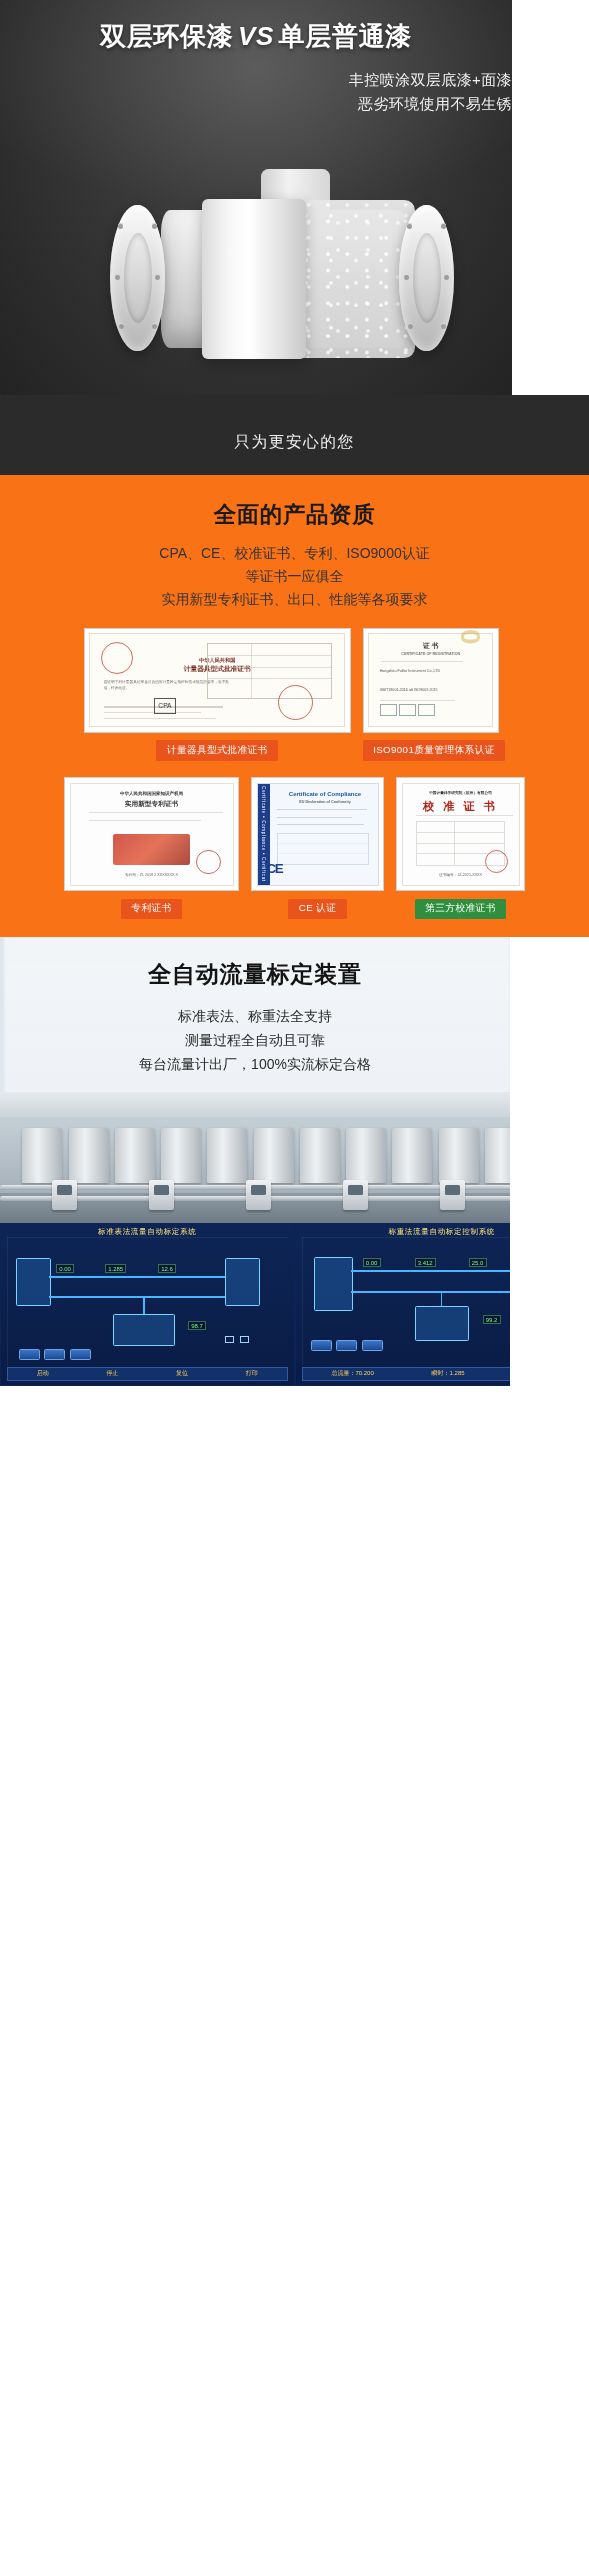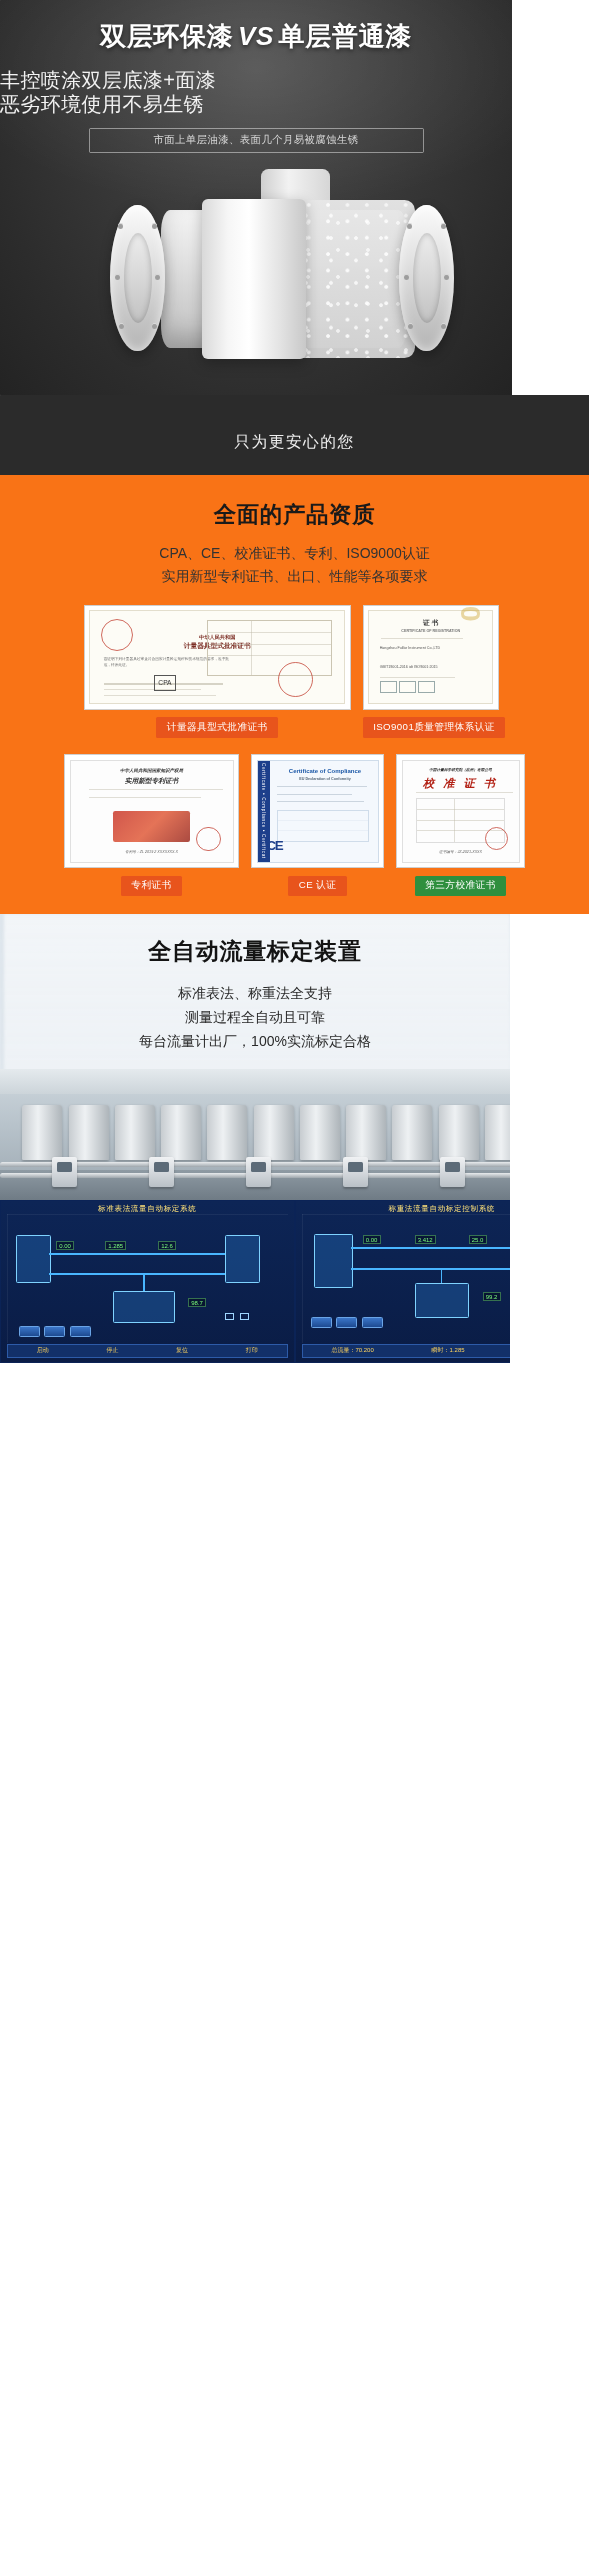--- a/index.html
+++ b/index.html
@@ -55,23 +55,23 @@
     letter-spacing: 0.7px;
     text-shadow: 0 1.5px 4.5px rgba(0,0,0,.5);
   }
   .hero-title .vs {
     font-family: "Liberation Sans", sans-serif;
     font-style: italic;
     padding: 0 4.5px;
   }
   .hero-sub {
     position: relative;
-    text-align: left;
+    text-align: right;
     margin-top: 13.4px;
-    font-size: 20px;
+    font-size: 15px;
     line-height: 24px;
     color: #f2f2f2;
     font-weight: 500;
     letter-spacing: 0.4px;
   }
   .hero-note {
     position: relative;
     margin: 12px auto 0;
     width: 321px;
     text-align: center;
@@ -258,21 +258,21 @@
   .cert-label.green { background: #2f8f3e; }
 
   
   .c-paper {
     position: absolute;
     inset: 4.5px;
     background: #fdfcf6;
     border: 0.7px solid #e3decd;
   }
   .c-paper.blue { background: #f4f8fd; border-color: #cfdcea; }
-  .c-paper.white { background: #fdfdfd; border-color: #e0e0e0; font-style: italic; }
+  .c-paper.white { background: #fdfdfd; border-color: #e0e0e0; }
   .c-seal {
     position: absolute;
     width: 30px; height: 30px;
     border: 1.5px solid #c0392b;
     border-radius: 50%;
     opacity: .75;
   }
   .c-line {
     position: absolute;
     height: 1.5px;
@@ -516,21 +516,20 @@
 
     <div class="hero-title">
       <span>双层环保漆</span><span class="vs">VS</span><span>单层普通漆</span>
     </div>
 
     <div class="hero-sub">
       <div>丰控喷涂双层底漆+面漆</div>
       <div>恶劣环境使用不易生锈</div>
     </div>
 
-    <div class="hero-note">市面上单层油漆、表面几个月易被腐蚀生锈</div>
 
     <div class="meter-wrap">
       <div class="meter">
         <div class="m-neck"></div>
         <div class="m-body"></div>
         <div class="m-rough"></div>
         <div class="m-blue"></div>
         <div class="m-body-mid"></div>
 
         <div class="m-flange-l">
@@ -558,20 +557,21 @@
 
   <section class="band">
     <div class="diag2"></div>
     <div class="band-sub">只为更安心的您</div>
   </section>
 
   <section class="certs">
     <h2>全面的产品资质</h2>
     <div class="lines">
       <div>CPA、CE、校准证书、专利、ISO9000认证</div>
+      <div>等证书一应俱全</div>
       <div>实用新型专利证书、出口、性能等各项要求</div>
     </div>
 
     <div class="cert-row">
 
       <div class="cert-card">
         <div class="cert-img" style="width:265px;height:103px;">
           <div class="c-paper">
             <div class="c-seal" style="left:10.4px;top:7.5px;"></div>
             <div class="c-head" style="top:22.4px;">中华人民共和国</div>

